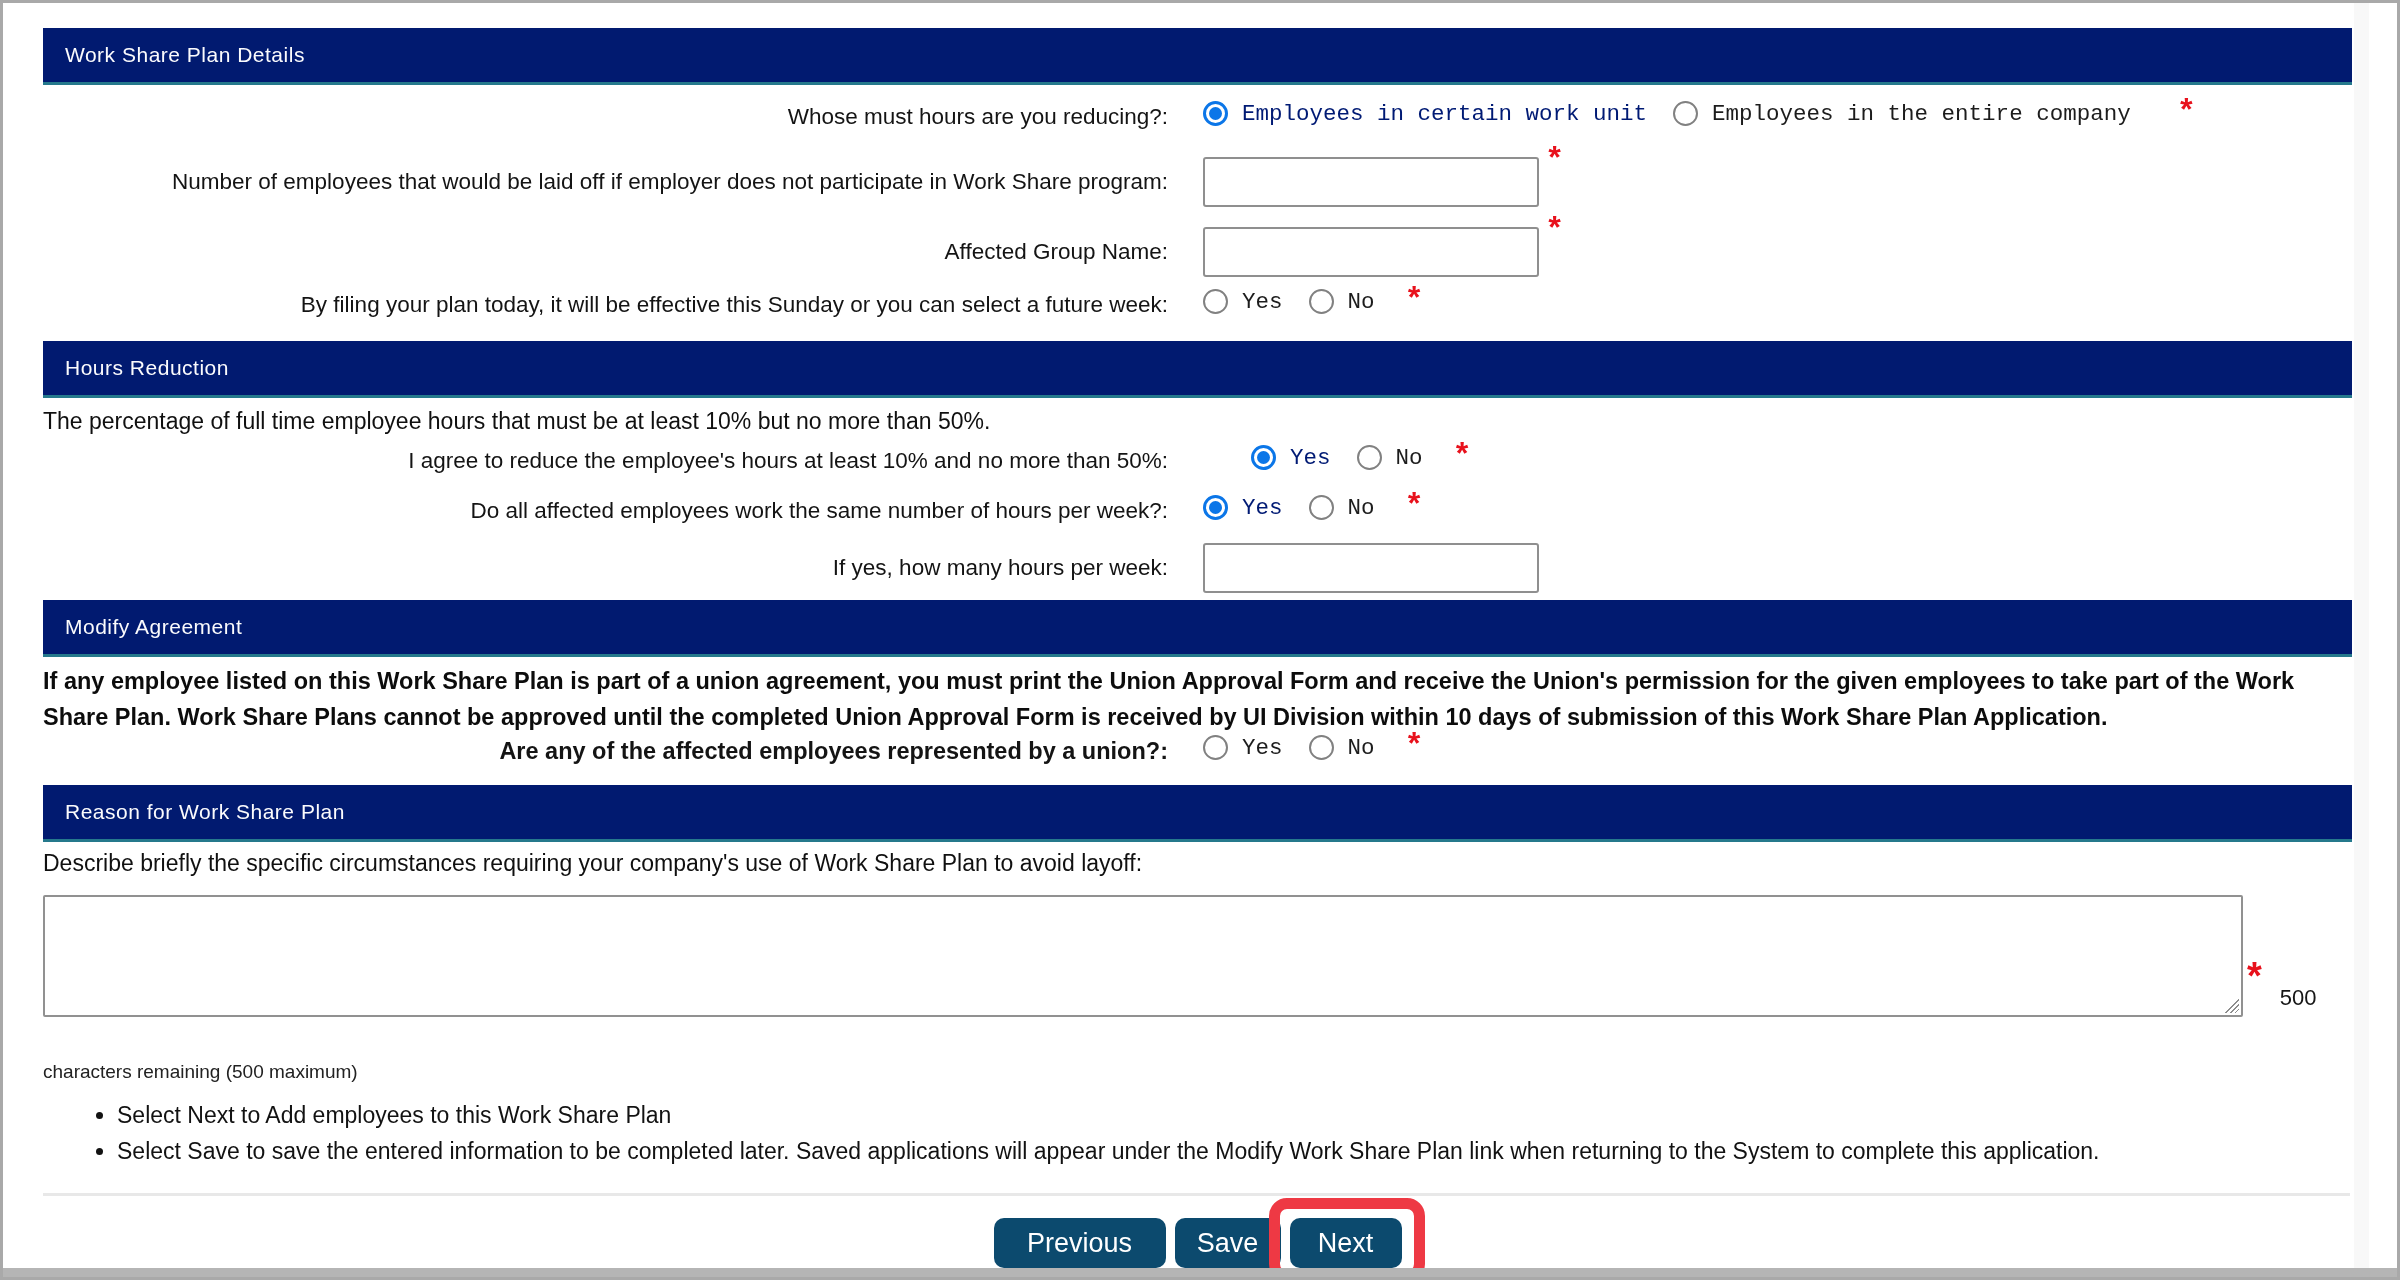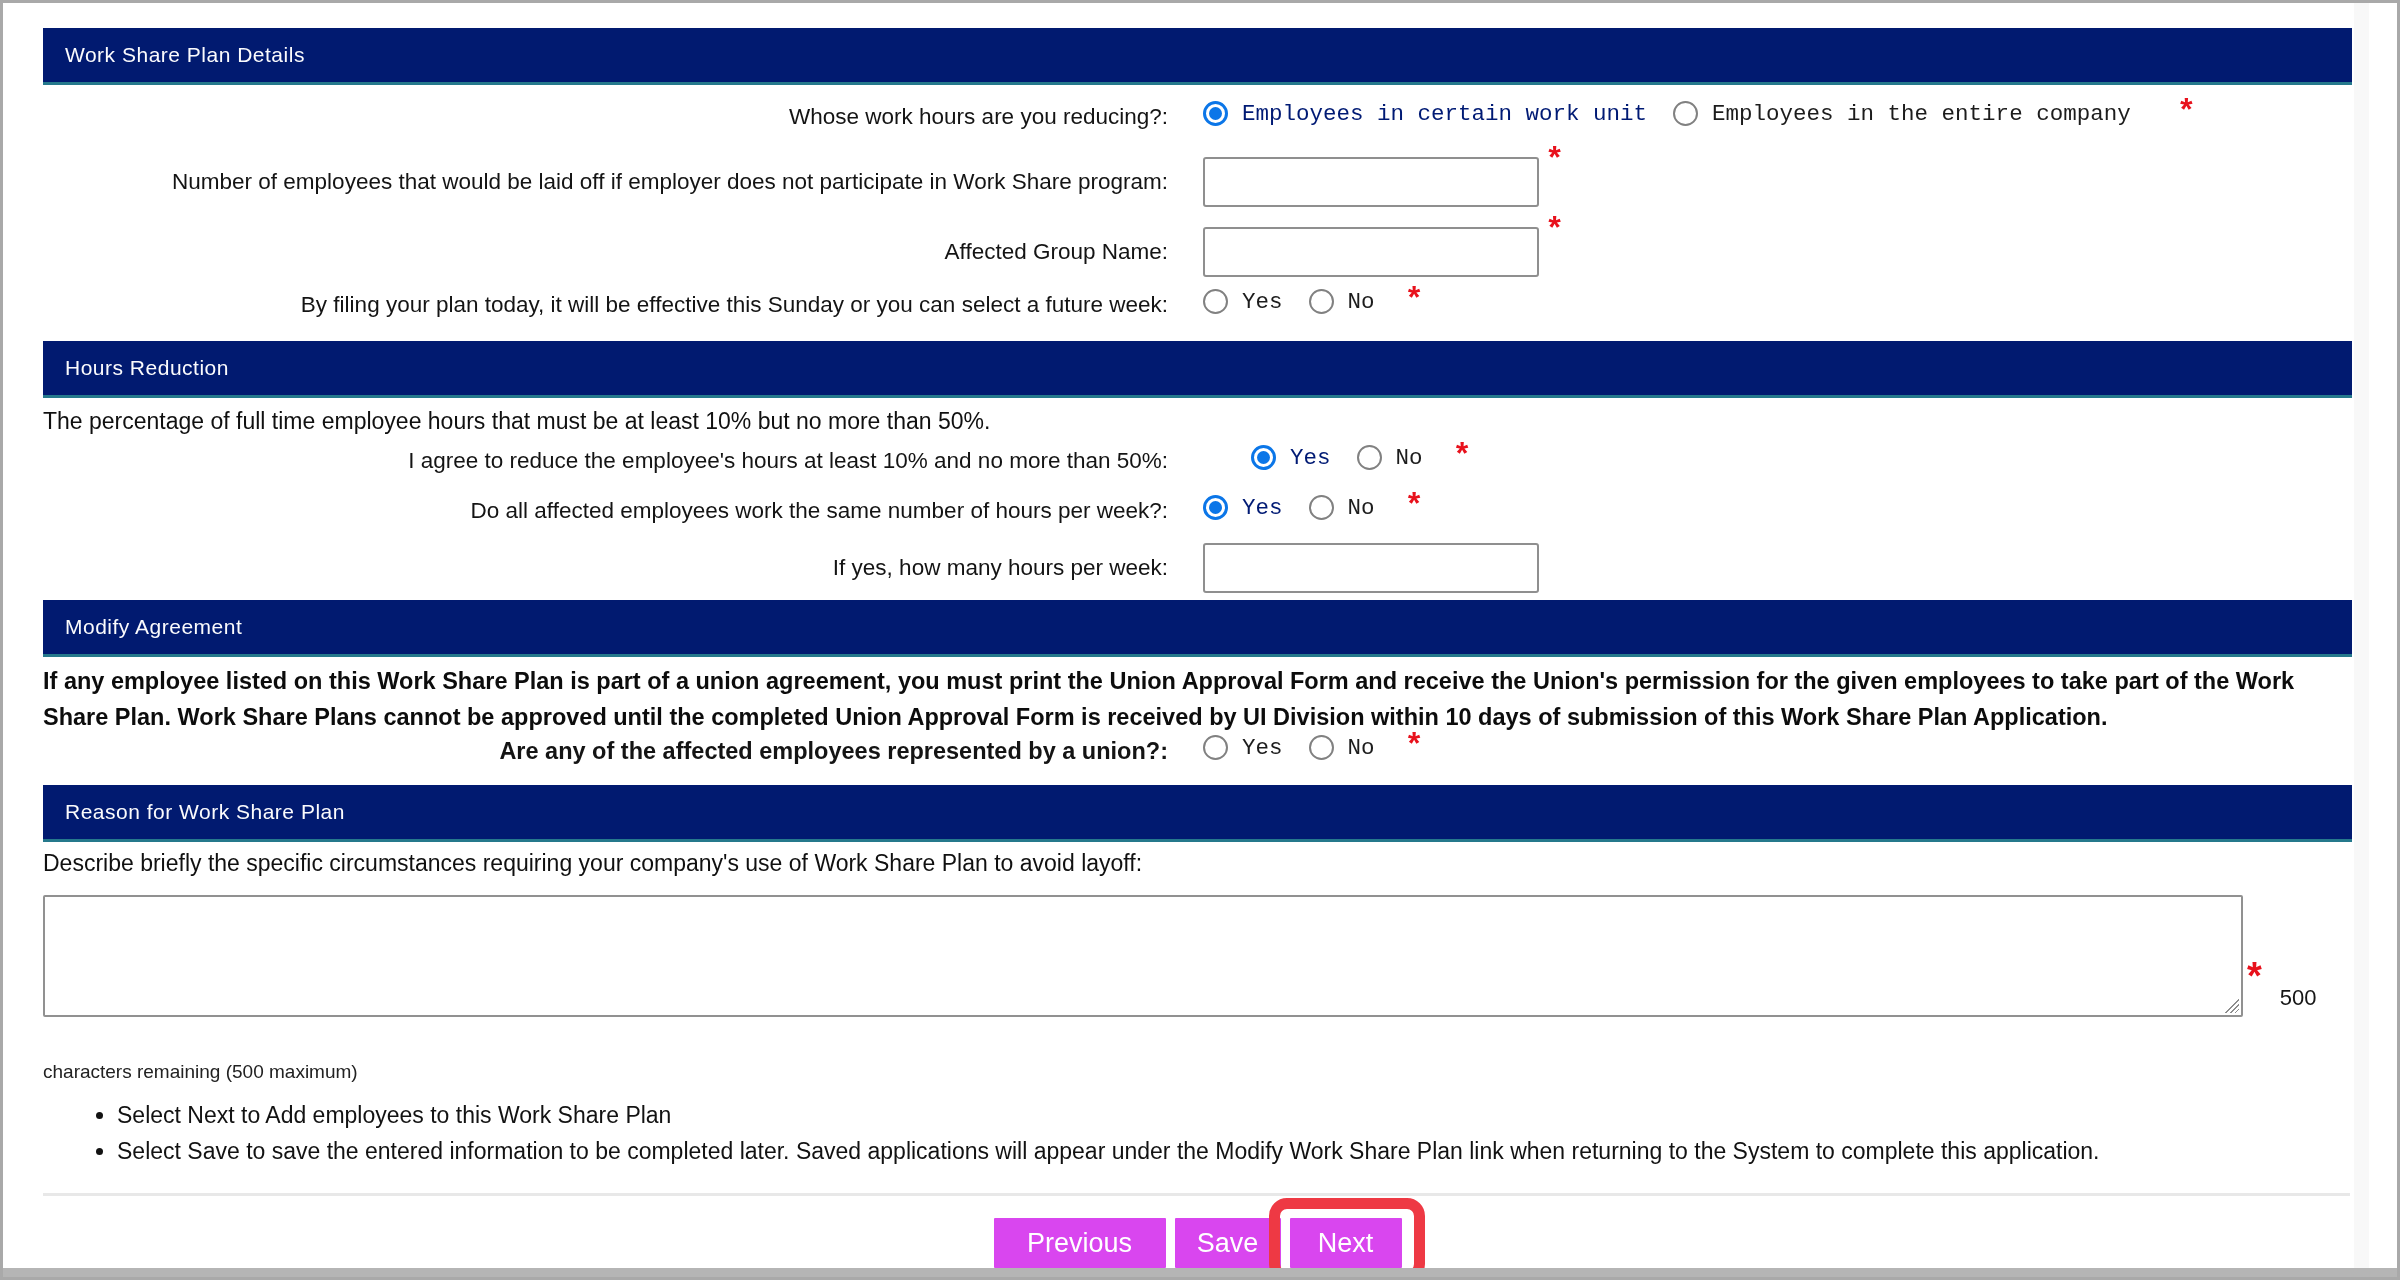--- a/index.html
+++ b/index.html
@@ -57,21 +57,21 @@
   .ta-count{font-size:22px;color:#161616;margin-left:18px;margin-bottom:6px;}
 
   .chars-note{margin-top:44px;font-size:19px;color:#222;}
 
   .bullets{margin:14px 0 0 0;padding-left:74px;}
   .bullets li{font-size:23px;line-height:36px;color:#121212;}
 
   .divider{margin-top:24px;margin-right:2px;border-top:3px solid #e8e8e8;height:0;}
 
   .btn-row{margin-top:22px;display:flex;justify-content:center;align-items:center;gap:9px;}
-  .btn{height:50px;background:#d946ef;color:#fff;font-size:27px;border:none;border-radius:1px;
+  .btn{height:50px;background:#0c4a6e;color:#fff;font-size:27px;border:none;border-radius:10px;
        display:flex;align-items:center;justify-content:center;font-family:inherit;cursor:pointer;}
   .btn-previous{width:172px;}
   .btn-save{width:106px;}
   .btn-next{width:112px;}
   .next-wrap{position:relative;display:inline-flex;}
   .highlight-ring{position:absolute;left:-21px;top:-20px;right:-23px;bottom:-14px;
        border:11px solid #ee3944;border-radius:18px;pointer-events:none;}
 </style>
 </head>
 <body>
@@ -79,21 +79,21 @@
 <div class="page">
   <div class="scroll-strip"></div>
 
   <div class="content">
 
     <div class="section-bar">
       <span>Work Share Plan Details</span>
     </div>
 
     <div class="form-row" style="margin-top:16px;">
-      <div class="row-label">Whose work hours are you reducing?:</div>
+      <div class="row-label">Whose must hours are you reducing?:</div>
       <div class="ctrl">
         <span class="radio selected"></span>
         <span class="opt-label sel">Employees in certain work unit</span>
         <span class="gap-opt"></span>
         <span class="radio"></span>
         <span class="opt-label">Employees in the entire company</span>
         <span class="gap-wide"></span>
         <span class="req">*</span>
       </div>
     </div>

